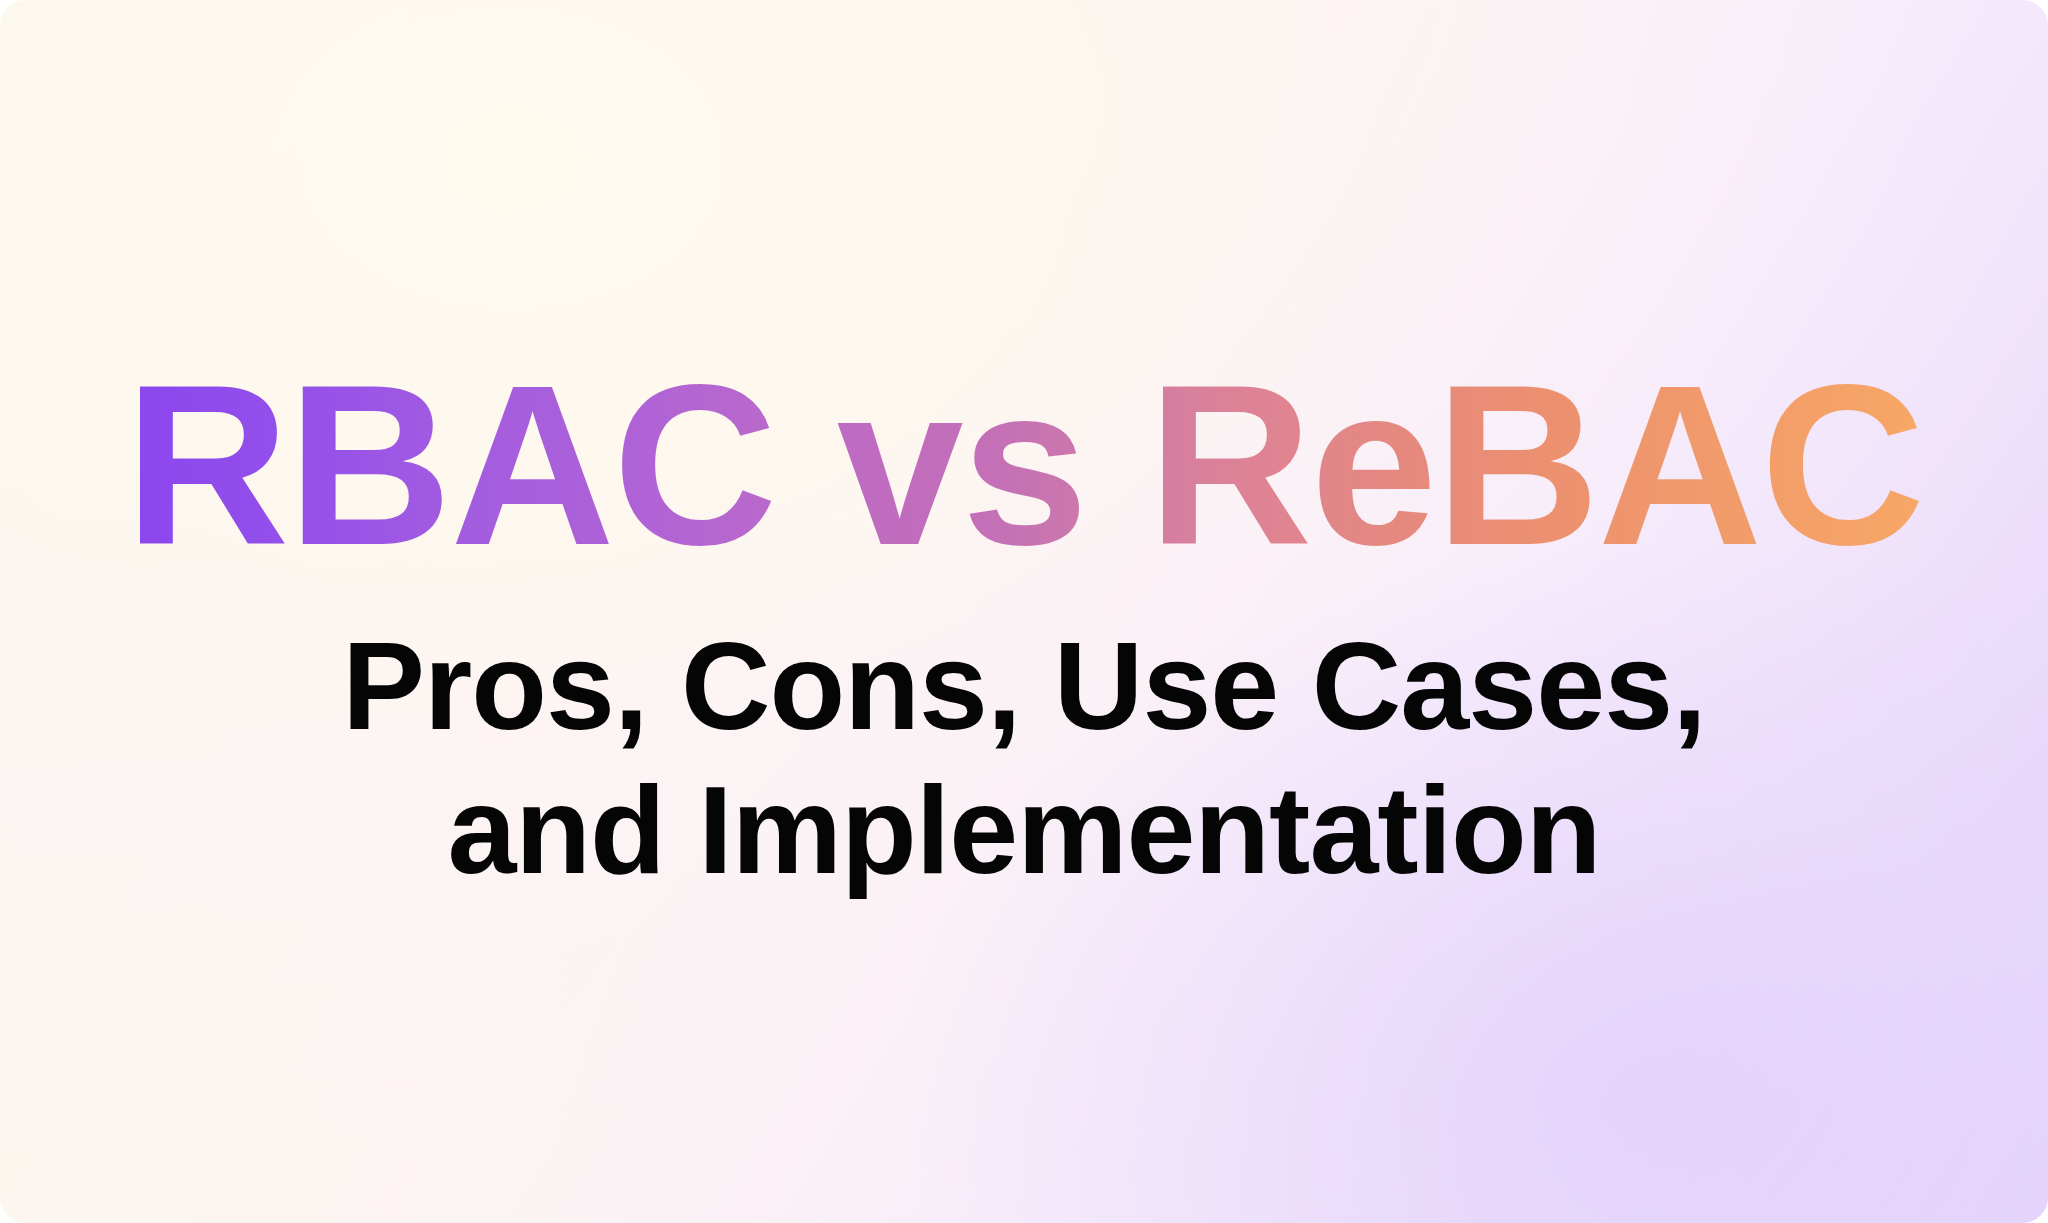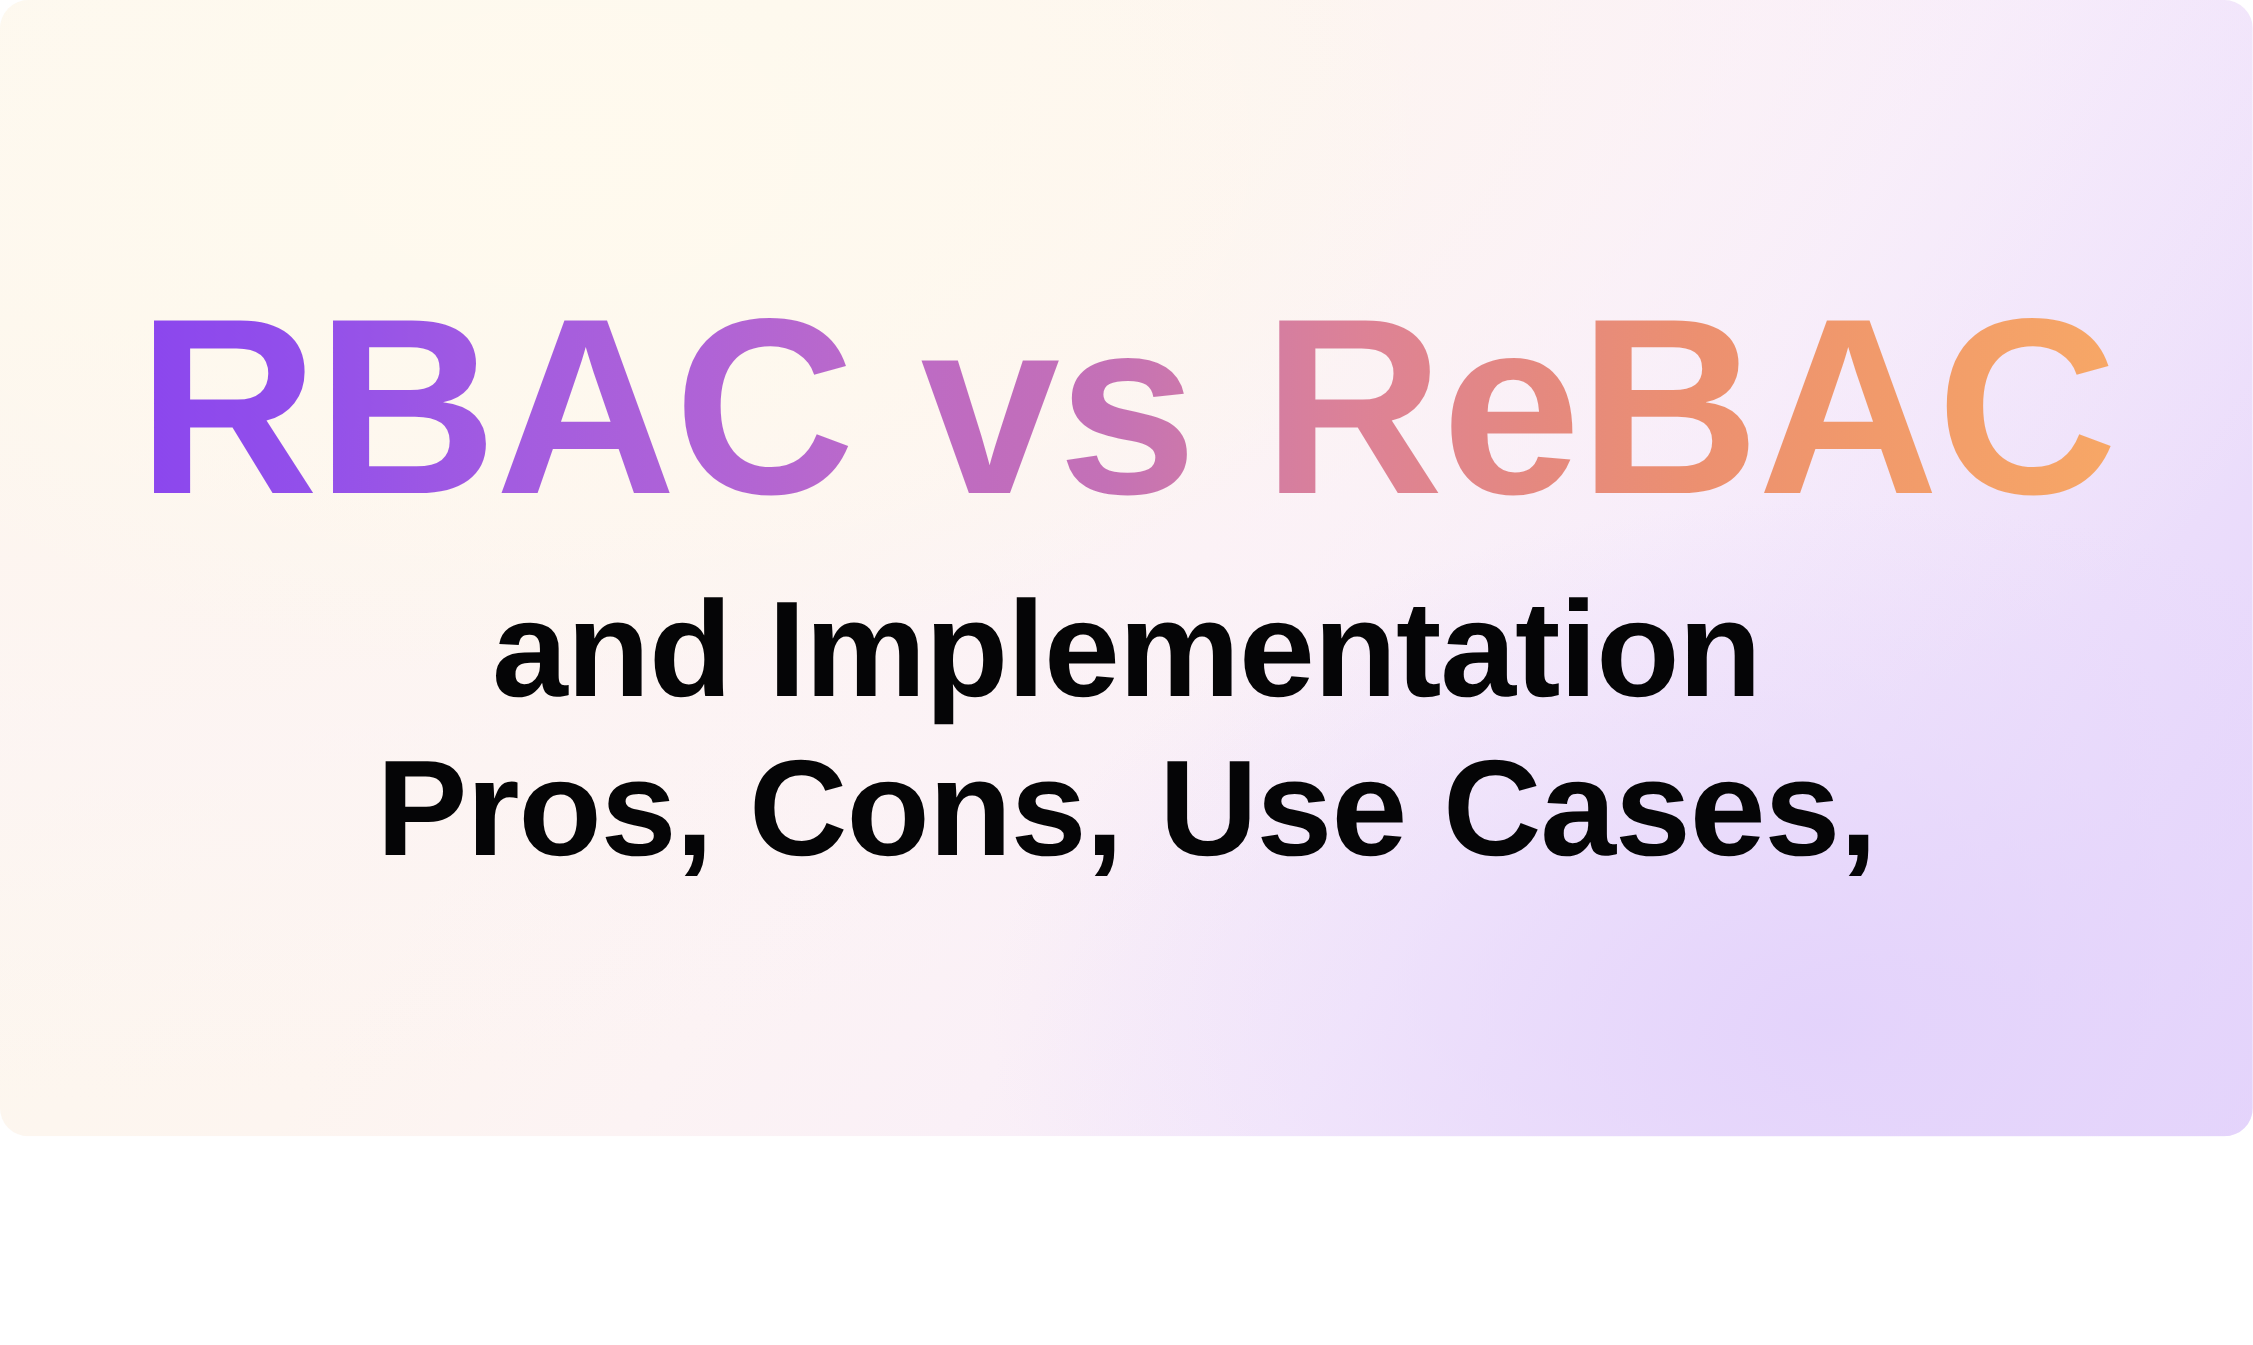--- a/index.html
+++ b/index.html
@@ -11,21 +11,21 @@
     width: 2048px;
     height: 1223px;
     overflow: hidden;
     font-family: "Liberation Sans", "DejaVu Sans", sans-serif;
   }
 
   
   #hero-card {
     position: relative;
     width: 2048px;
-    height: 1033px;
+    height: 1223px;
     box-sizing: border-box;
     border-radius: 26px;
     overflow: hidden;
     background:
       radial-gradient(125% 110% at 2% 0%,
           rgba(253,248,240,1.00) 0%,
           rgba(253,247,238,1.00) 26%,
           rgba(253,245,240,0.92) 44%,
           rgba(252,243,246,0.55) 60%,
           rgba(250,241,250,0.18) 74%,
@@ -134,18 +134,18 @@
 <div id="hero-card">
 
   <div id="bloom-warm"></div>
   <div id="bloom-cool"></div>
 
   <div id="text-stack">
 
     <h1 id="main-title">RBAC vs ReBAC</h1>
 
     <div id="subtitle-block">
+      <span class="subtitle-line">Pros, Cons, Use Cases,</span>
       <span class="subtitle-line">and Implementation</span>
-      <span class="subtitle-line">Pros, Cons, Use Cases,</span>
     </div>
 
   </div>
 </div>
 
 </body></html>

